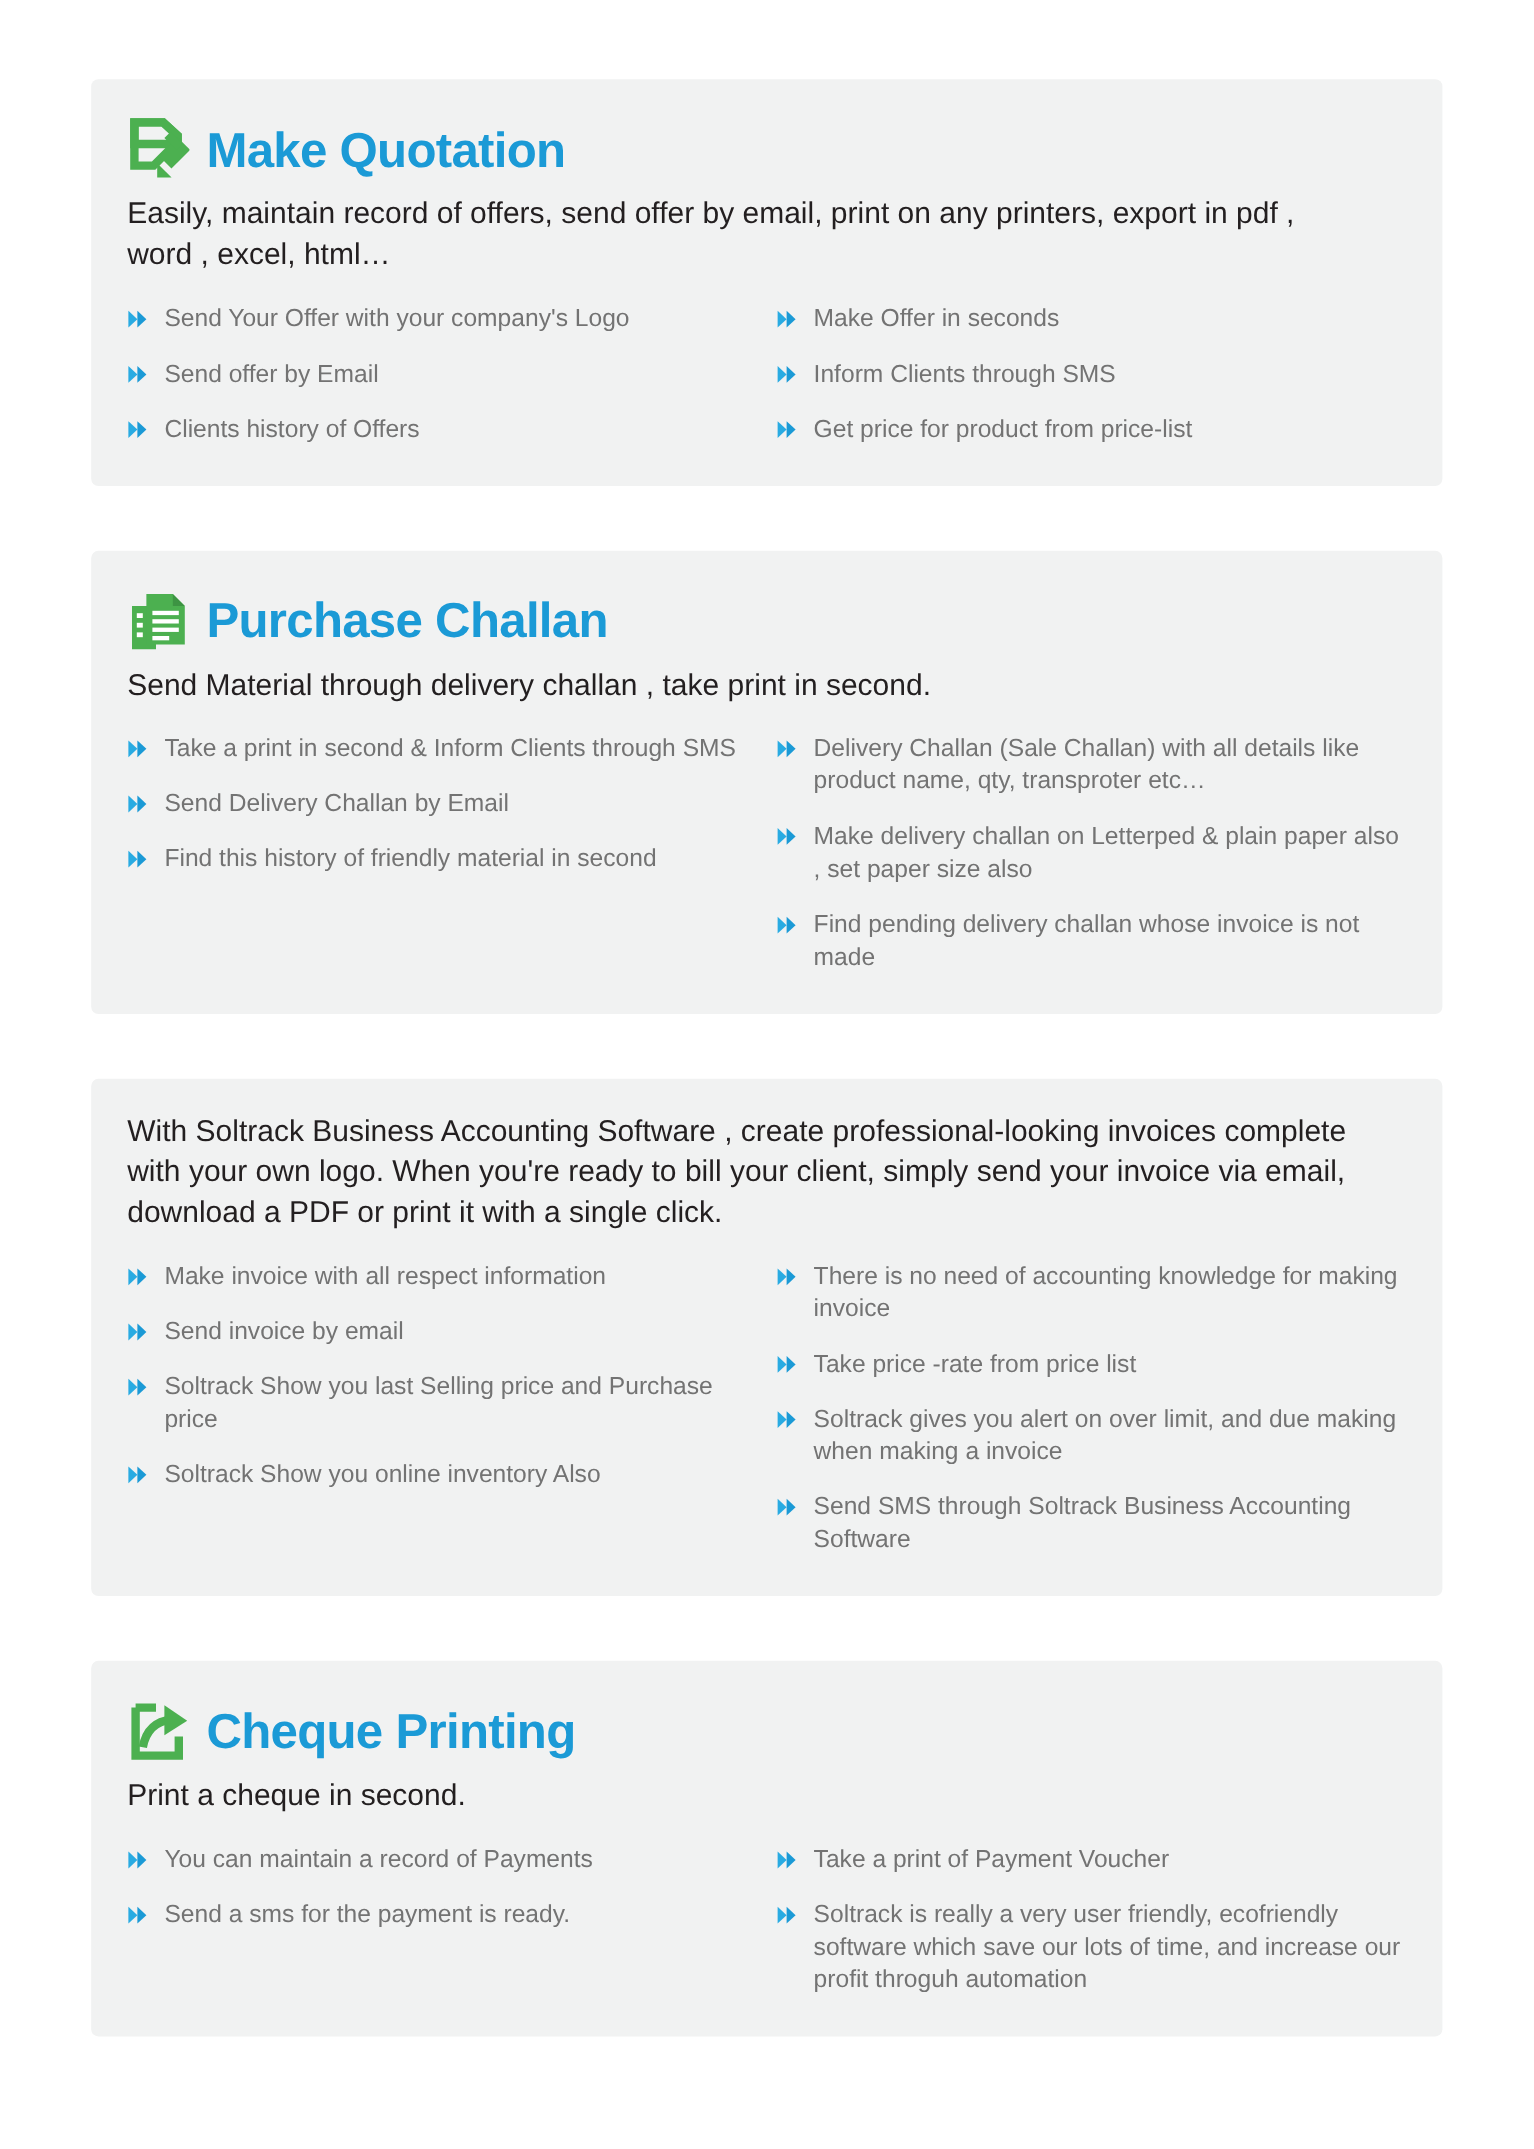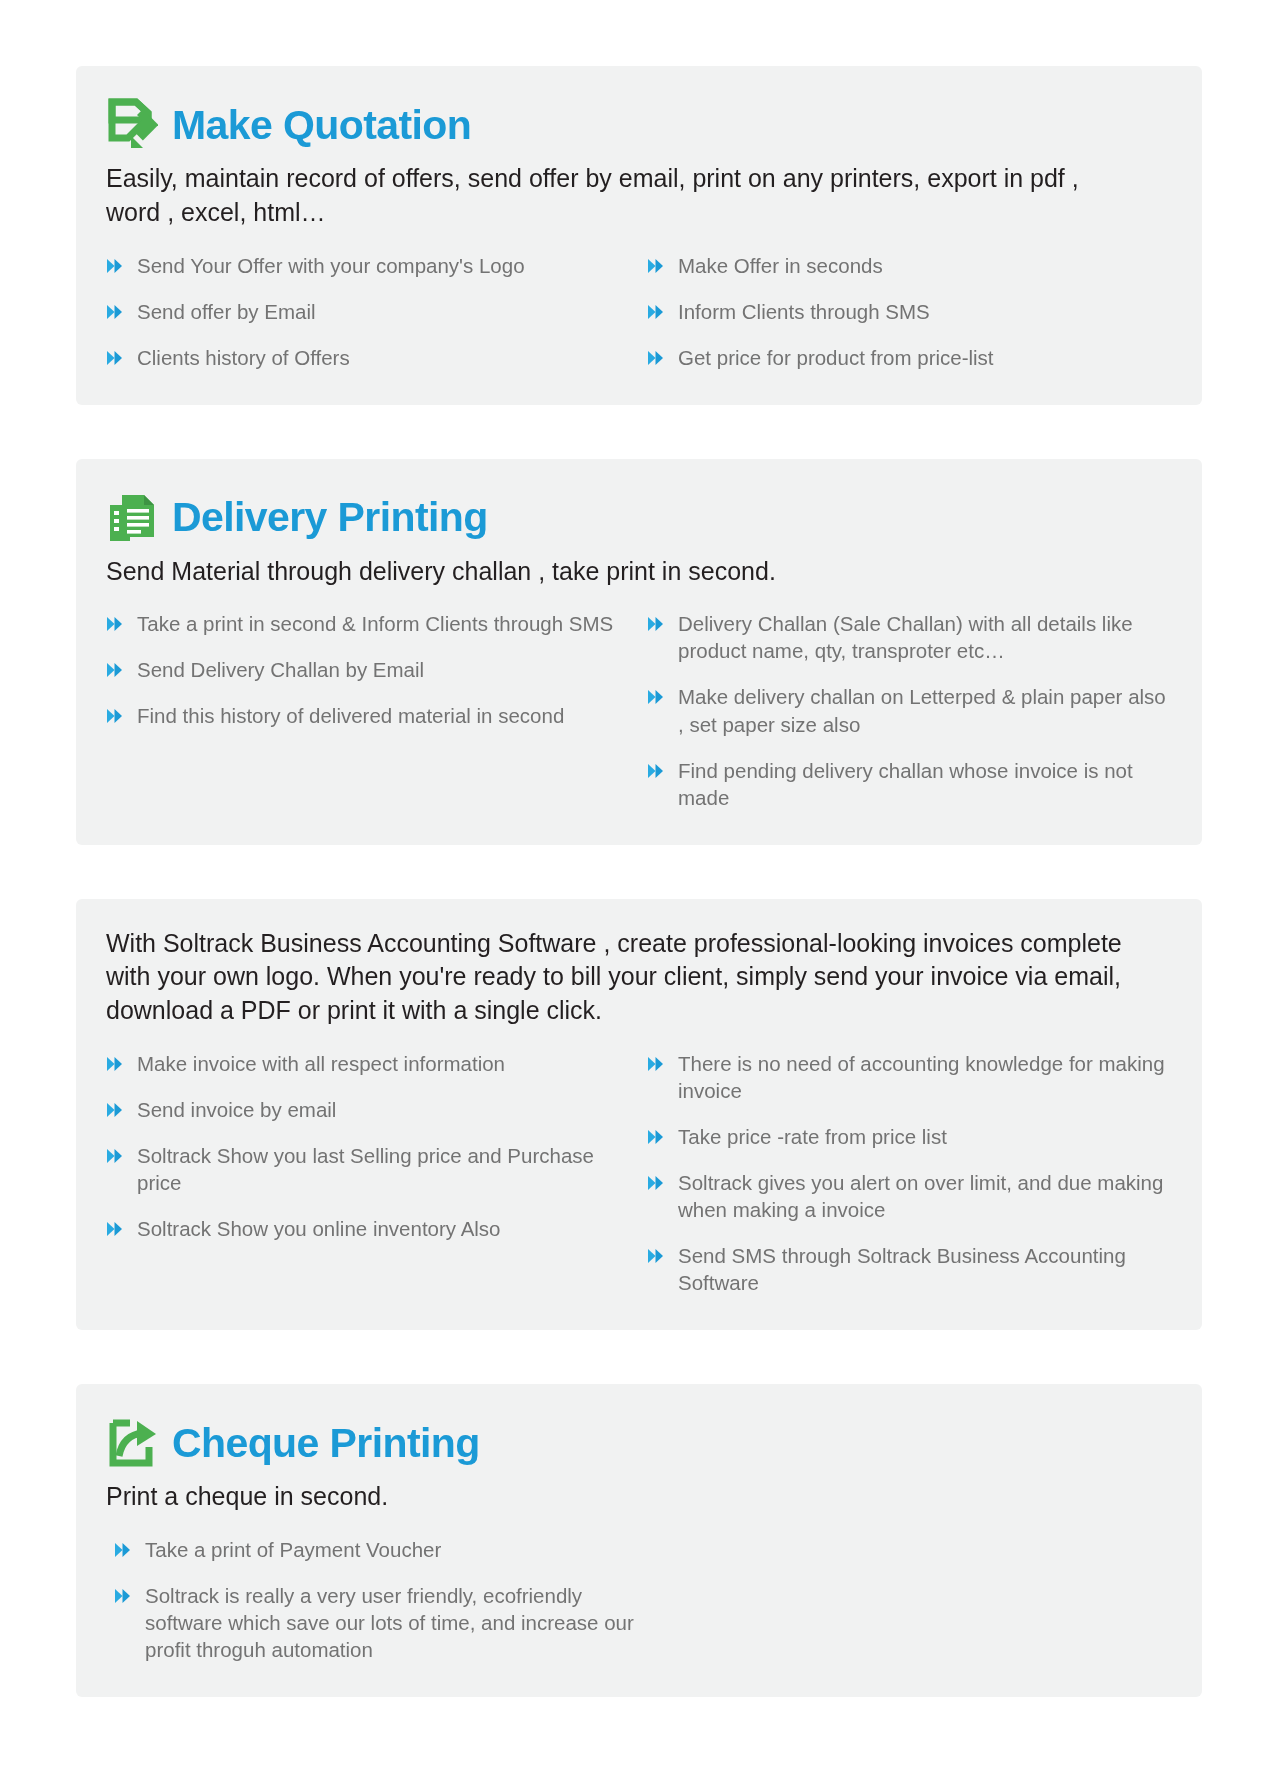--- a/index.html
+++ b/index.html
@@ -155,21 +155,21 @@
       <rect x="8" y="20" width="5" height="4" fill="#ffffff"></rect>
       <rect x="8" y="28" width="5" height="4" fill="#ffffff"></rect>
       <rect x="8" y="36" width="5" height="4" fill="#ffffff"></rect>
       <path d="M16 4 H38 L48 14 V46 H16 Z" fill="#4cb050"></path>
       <path d="M38 4 L48 14 H38 Z" fill="#3d9443"></path>
       <rect x="21" y="18" width="22" height="3.6" fill="#ffffff"></rect>
       <rect x="21" y="25" width="22" height="3.6" fill="#ffffff"></rect>
       <rect x="21" y="32" width="22" height="3.6" fill="#ffffff"></rect>
       <rect x="21" y="39" width="14" height="3.6" fill="#ffffff"></rect>
     </svg>
-    <h2 class="card-title">Delivery Printing</h2>
+    <h2 class="card-title">Purchase Challan</h2>
   </div>
   <p class="card-desc">Send Material through delivery challan , take print in second.</p>
   <div class="bullet-cols">
     <div class="bullet-col left">
       <div class="bullet-item">
         <svg class="chevron-icon" viewBox="0 0 18 16">
             <path d="M1 1 L8.5 8 L1 15 Z" fill="#29abe2"></path>
             <path d="M8.5 1 L16 8 L8.5 15 Z" fill="#1b9ad6"></path>
           </svg>
         <span class="bullet-text">Take a print in second &amp; Inform Clients through SMS</span>
@@ -179,21 +179,21 @@
             <path d="M1 1 L8.5 8 L1 15 Z" fill="#29abe2"></path>
             <path d="M8.5 1 L16 8 L8.5 15 Z" fill="#1b9ad6"></path>
           </svg>
         <span class="bullet-text">Send Delivery Challan by Email</span>
       </div>
       <div class="bullet-item">
         <svg class="chevron-icon" viewBox="0 0 18 16">
             <path d="M1 1 L8.5 8 L1 15 Z" fill="#29abe2"></path>
             <path d="M8.5 1 L16 8 L8.5 15 Z" fill="#1b9ad6"></path>
           </svg>
-        <span class="bullet-text">Find this history of delivered material in second</span>
+        <span class="bullet-text">Find this history of friendly material in second</span>
       </div>
     </div>
     <div class="bullet-col right">
       <div class="bullet-item">
         <svg class="chevron-icon" viewBox="0 0 18 16">
             <path d="M1 1 L8.5 8 L1 15 Z" fill="#29abe2"></path>
             <path d="M8.5 1 L16 8 L8.5 15 Z" fill="#1b9ad6"></path>
           </svg>
         <span class="bullet-text">Delivery Challan (Sale Challan) with all details like product name, qty, transproter etc…</span>
       </div>
@@ -285,20 +285,36 @@
   <div class="card-head">
     <svg class="card-icon" viewBox="0 0 52 54">
       <path d="M7 7 H24 M7 7 V47 H43 V31" fill="none" stroke="#4cb050" stroke-width="7"></path>
       <path d="M13 40 C16 24 26 18 37 17" fill="none" stroke="#4cb050" stroke-width="7"></path>
       <path d="M31 5 L50 18 L31 30 Z" fill="#4cb050"></path>
     </svg>
     <h2 class="card-title">Cheque Printing</h2>
   </div>
   <p class="card-desc">Print a cheque in second.</p>
   <div class="bullet-cols">
+    <div class="bullet-col left">
+      <div class="bullet-item">
+        <svg class="chevron-icon" viewBox="0 0 18 16">
+            <path d="M1 1 L8.5 8 L1 15 Z" fill="#29abe2"></path>
+            <path d="M8.5 1 L16 8 L8.5 15 Z" fill="#1b9ad6"></path>
+          </svg>
+        <span class="bullet-text">You can maintain a record of Payments</span>
+      </div>
+      <div class="bullet-item">
+        <svg class="chevron-icon" viewBox="0 0 18 16">
+            <path d="M1 1 L8.5 8 L1 15 Z" fill="#29abe2"></path>
+            <path d="M8.5 1 L16 8 L8.5 15 Z" fill="#1b9ad6"></path>
+          </svg>
+        <span class="bullet-text">Send a sms for the payment is ready.</span>
+      </div>
+    </div>
     <div class="bullet-col right">
       <div class="bullet-item">
         <svg class="chevron-icon" viewBox="0 0 18 16">
             <path d="M1 1 L8.5 8 L1 15 Z" fill="#29abe2"></path>
             <path d="M8.5 1 L16 8 L8.5 15 Z" fill="#1b9ad6"></path>
           </svg>
         <span class="bullet-text">Take a print of Payment Voucher</span>
       </div>
       <div class="bullet-item">
         <svg class="chevron-icon" viewBox="0 0 18 16">

